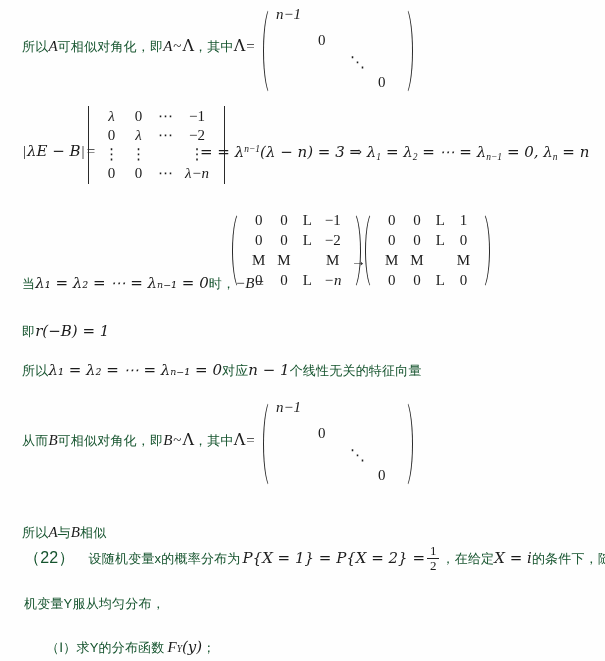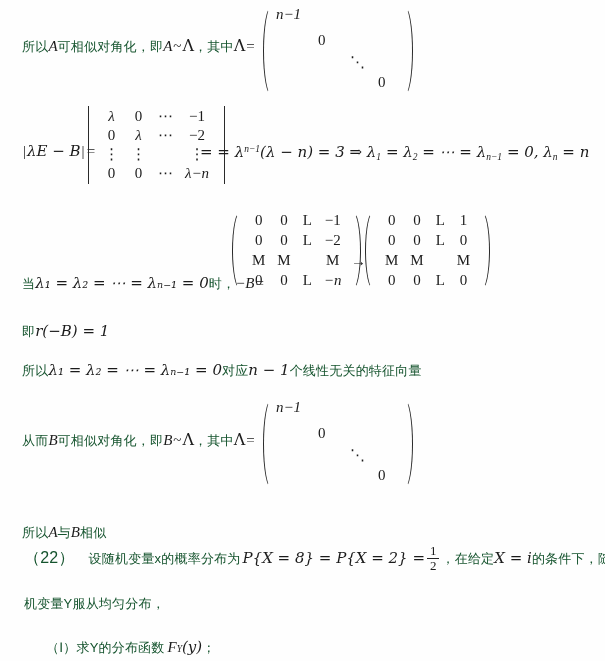--- a/index.html
+++ b/index.html
@@ -294,21 +294,21 @@
   </div>
 
   <div class="line" style="left:22px; top:487px;margin-top:37px;">
     <span class="cn">所以</span><span class="mi">A</span><span class="cn">与</span><span class="mi">B</span><span class="cn">相似</span>
   </div>
 
   <div class="line" style="left:24px; top:544px; display:flex; align-items:center;">
     <span class="cn" style="font-size:16px;">（22）</span>
     <span style="display:inline-block; width:14px;"></span>
     <span class="cn">设随机变量x的概率分布为</span>
-    <span class="lam" style="margin-left:2px;">P{X = 8} = P{X = 2} =</span>
+    <span class="lam" style="margin-left:2px;">P{X = 1} = P{X = 2} =</span>
     <span class="frac">
       <span class="num">1</span>
       <span class="den">2</span>
     </span>
     <span class="cn">，在给定</span>
     <span class="lam">X = i</span>
     <span class="cn">的条件下，随</span>
   </div>
 
   <div class="line" style="left:24px; top:597px; display:flex; align-items:center;">

